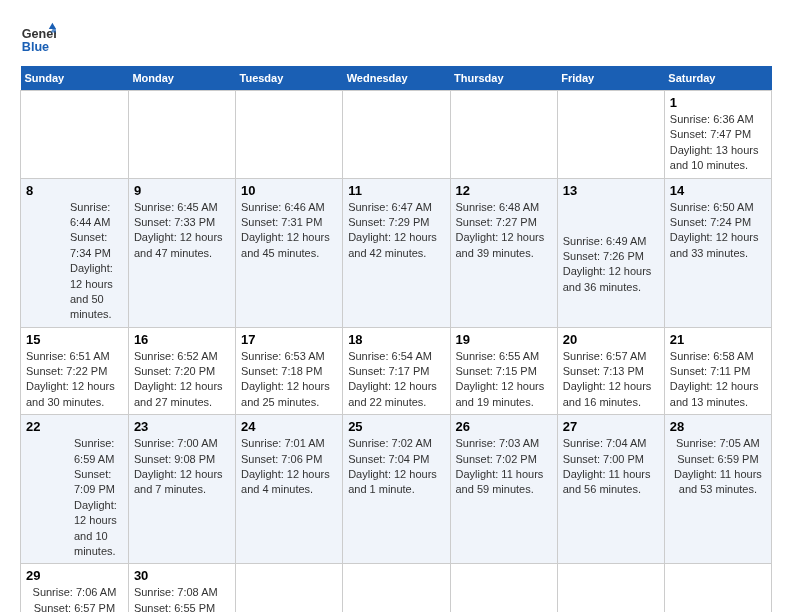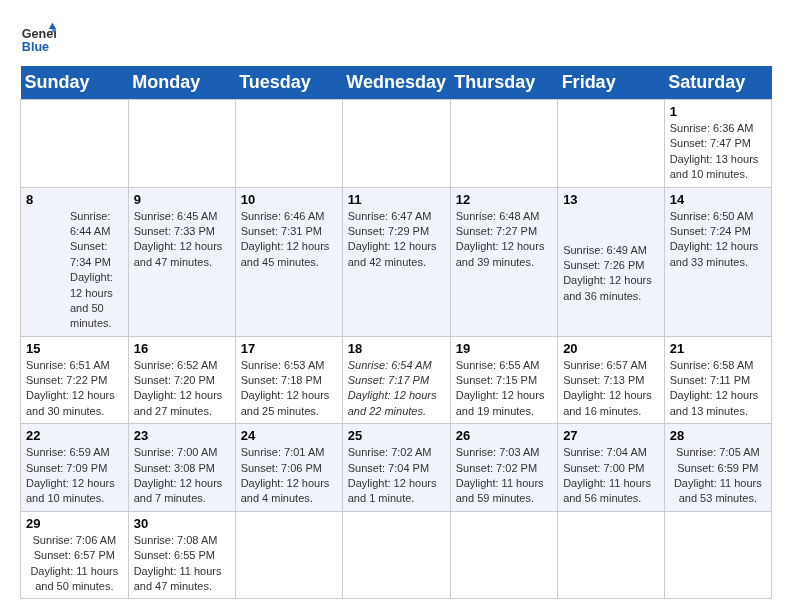--- a/index.html
+++ b/index.html
@@ -40,21 +40,21 @@
     table {
       width: 100%;
       border-collapse: collapse;
       font-size: 11px;
     }
     th {
       background-color: #1a5fb4;
       color: #fff;
       padding: 6px 4px;
       text-align: left;
-      font-size: 18px;
+      font-size: 11px;
       font-weight: bold;
     }
     td {
       border: 1px solid #ccc;
       padding: 4px 5px;
       vertical-align: top;
       width: 108px;
       min-height: 80px;
     }
     tr:nth-child(even) td {
@@ -186,21 +186,21 @@
 Daylight: 12 hours and 27 minutes.</div>
         </td>
         <td>
           <span class="day-num">17</span>
           <div class="day-info" style="white-space: pre-line;">Sunrise: 6:53 AM
 Sunset: 7:18 PM
 Daylight: 12 hours and 25 minutes.</div>
         </td>
         <td>
           <span class="day-num">18</span>
-          <div class="day-info" style="white-space: pre-line; font-style: italic;">Sunrise: 6:54 AM
+          <div class="day-info" style="white-space: pre-line;">Sunrise: 6:54 AM
 Sunset: 7:17 PM
 Daylight: 12 hours and 22 minutes.</div>
         </td>
         <td>
           <span class="day-num">19</span>
           <div class="day-info" style="white-space: pre-line;">Sunrise: 6:55 AM
 Sunset: 7:15 PM
 Daylight: 12 hours and 19 minutes.</div>
         </td>
         <td>
@@ -212,28 +212,28 @@
         <td>
           <span class="day-num">21</span>
           <div class="day-info" style="white-space: pre-line;">Sunrise: 6:58 AM
 Sunset: 7:11 PM
 Daylight: 12 hours and 13 minutes.</div>
         </td>
       </tr>
       <tr>
         <td>
           <span class="day-num">22</span>
-          <div class="day-info" style="white-space: pre-line;">Sunrise: 6:59 AM
+          <div class="day-info" style="white-space: pre-line; margin-left: 48px;">Sunrise: 6:59 AM
 Sunset: 7:09 PM
 Daylight: 12 hours and 10 minutes.</div>
         </td>
         <td>
           <span class="day-num">23</span>
           <div class="day-info" style="white-space: pre-line;">Sunrise: 7:00 AM
-Sunset: 3:08 PM
+Sunset: 9:08 PM
 Daylight: 12 hours and 7 minutes.</div>
         </td>
         <td>
           <span class="day-num">24</span>
           <div class="day-info" style="white-space: pre-line;">Sunrise: 7:01 AM
 Sunset: 7:06 PM
 Daylight: 12 hours and 4 minutes.</div>
         </td>
         <td>
           <span class="day-num">25</span>

